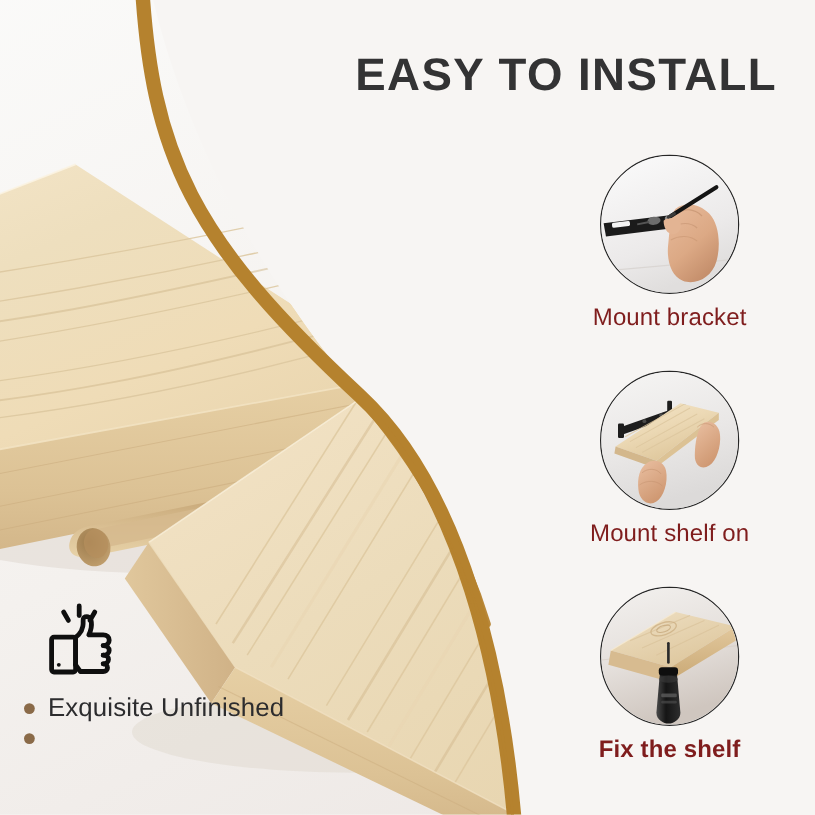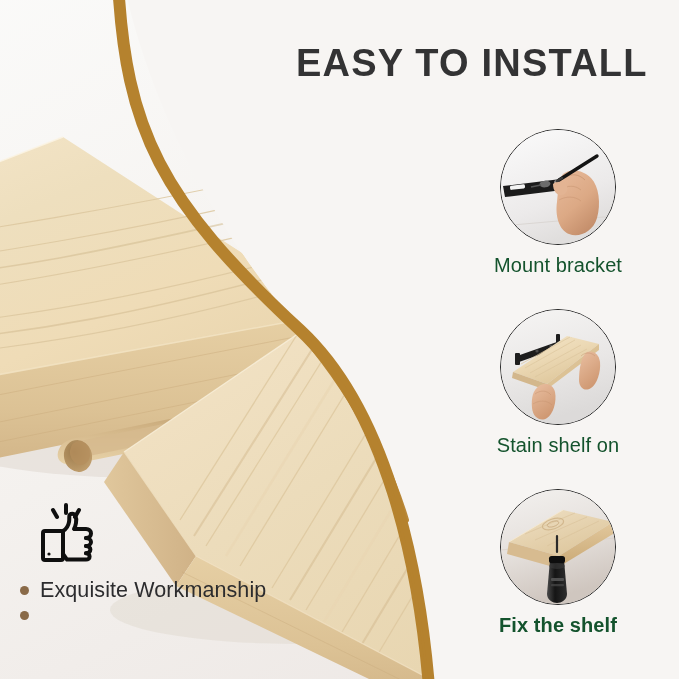--- a/index.html
+++ b/index.html
@@ -34,21 +34,21 @@
 
   
   .step{position:absolute;width:190px;text-align:center;}
   .step-circle{
     width:114px;height:114px;border-radius:50%;
     border:1.6px solid #262626;overflow:hidden;position:relative;
     margin:0 auto;background:#ececec;
   }
   .step-circle svg{display:block;width:100%;height:100%;}
   .step-label{
-    margin-top:9px;font-size:20px;color:#14532d;letter-spacing:.1px;white-space:nowrap;
+    margin-top:9px;font-size:20px;color:#7f1d1d;letter-spacing:.1px;white-space:nowrap;
   }
   #step-1{left:463px;top:129px;}
   #step-2{left:463px;top:309px;}
   #step-3{left:463px;top:489px;font-weight:bold;}
 </style>
 </head>
 <body>
 
 <div id="stage">
 
@@ -211,21 +211,21 @@
       <path d="M56 40 C59 40 61 41.8 61 44 C61 46.2 59 48 56 48"></path>
       <path d="M56 48 C58.6 48 60.4 49.6 60.4 51.6 C60.4 53.6 58.6 55.2 56 55.2"></path>
       <path d="M56 55.2 C58.2 55.2 59.6 56.6 59.6 58.4 C59.6 60.2 58.2 61.6 56 61.6 L37 61.6 L33 56"></path>
 
       <rect x="13" y="33" width="20" height="29" rx="2"></rect>
       <circle cx="19" cy="56" r="1.6" fill="#0f0f0f" stroke="none"></circle>
     </svg>
 
     <div class="feat-row">
       <span class="bullet"></span>
-      <span class="feat-text">Exquisite Workmanship</span>
+      <span class="feat-text">Exquisite Unfinished</span>
     </div>
 
     <div class="feat-row">
       <span class="bullet"></span>
     </div>
   </div>
 
   <div class="step" id="step-1">
     <div class="step-circle">
       <svg viewBox="0 0 114 114" xmlns="http://www.w3.org/2000/svg">
@@ -322,21 +322,21 @@
         </g>
 
         <g>
           <path d="M38 76 C44 72 52 74 54 82 C56 92 52 104 46 108
                    C40 112 32 108 31 98 C30 88 32 80 38 76 Z" fill="url(#skin2)"></path>
           <path d="M34 84 C39 80 46 80 50 85" stroke="#c08e6b" stroke-width="0.8" fill="none" opacity="0.5"></path>
           <path d="M32 94 C38 90 46 90 51 95" stroke="#c08e6b" stroke-width="0.8" fill="none" opacity="0.45"></path>
         </g>
       </svg>
     </div>
-    <div class="step-label">Stain shelf on</div>
+    <div class="step-label">Mount shelf on</div>
   </div>
 
   <div class="step" id="step-3">
     <div class="step-circle">
       <svg viewBox="0 0 114 114" xmlns="http://www.w3.org/2000/svg">
         <defs>
           <linearGradient id="wall3" x1="0" y1="0" x2="0.3" y2="1">
             <stop offset="0%" stop-color="#f3f1ef"></stop>
             <stop offset="55%" stop-color="#e5e0dc"></stop>
             <stop offset="100%" stop-color="#cfc6bf"></stop>

